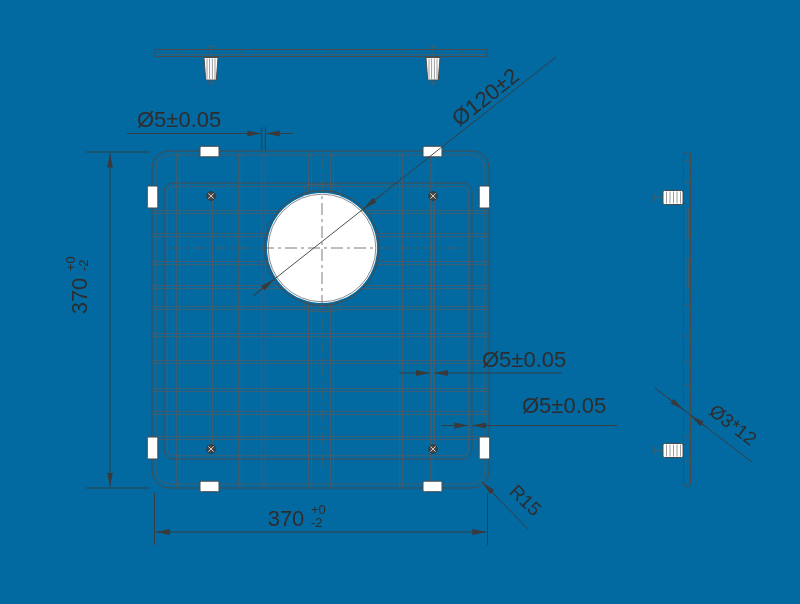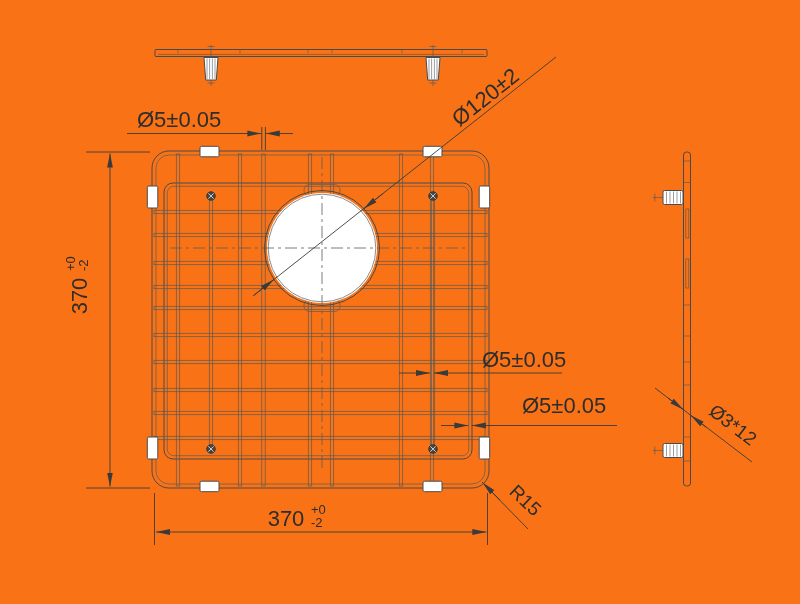--- a/index.html
+++ b/index.html
@@ -1,16 +1,16 @@
 <!DOCTYPE html>
 <html><head>
 <meta charset="utf-8">
 <style>
   html,body { margin:0; padding:0; background:#ffffff; }
-  #canvas { position:relative; width:800px; height:604px; background:#f97316; overflow:hidden; }
+  #canvas { position:relative; width:800px; height:604px; background:#0369a1; overflow:hidden; }
   svg { position:absolute; left:0; top:0; }
   .geo    { stroke:#4a4a4a; stroke-width:1;   fill:none; }
   .thin   { stroke:#5a5a5a; stroke-width:0.7; fill:none; }
   .whitefill { fill:#ffffff; }
   .dim    { stroke:#3a3a3a; stroke-width:0.9; fill:none; }
   .center { stroke:#5a5a5a; stroke-width:0.8; fill:none; stroke-dasharray:12 4 3 4; }
   .screwfill { fill:#474747; stroke:#2f2f2f; stroke-width:0.8; }
   .screwcross { stroke:#e8e8e8; stroke-width:0.8; fill:none; }
   .hatch { stroke:#5a5a5a; stroke-width:0.6; fill:none; }
   text { font-family:"Liberation Sans", sans-serif; fill:#2d2d2d; }

